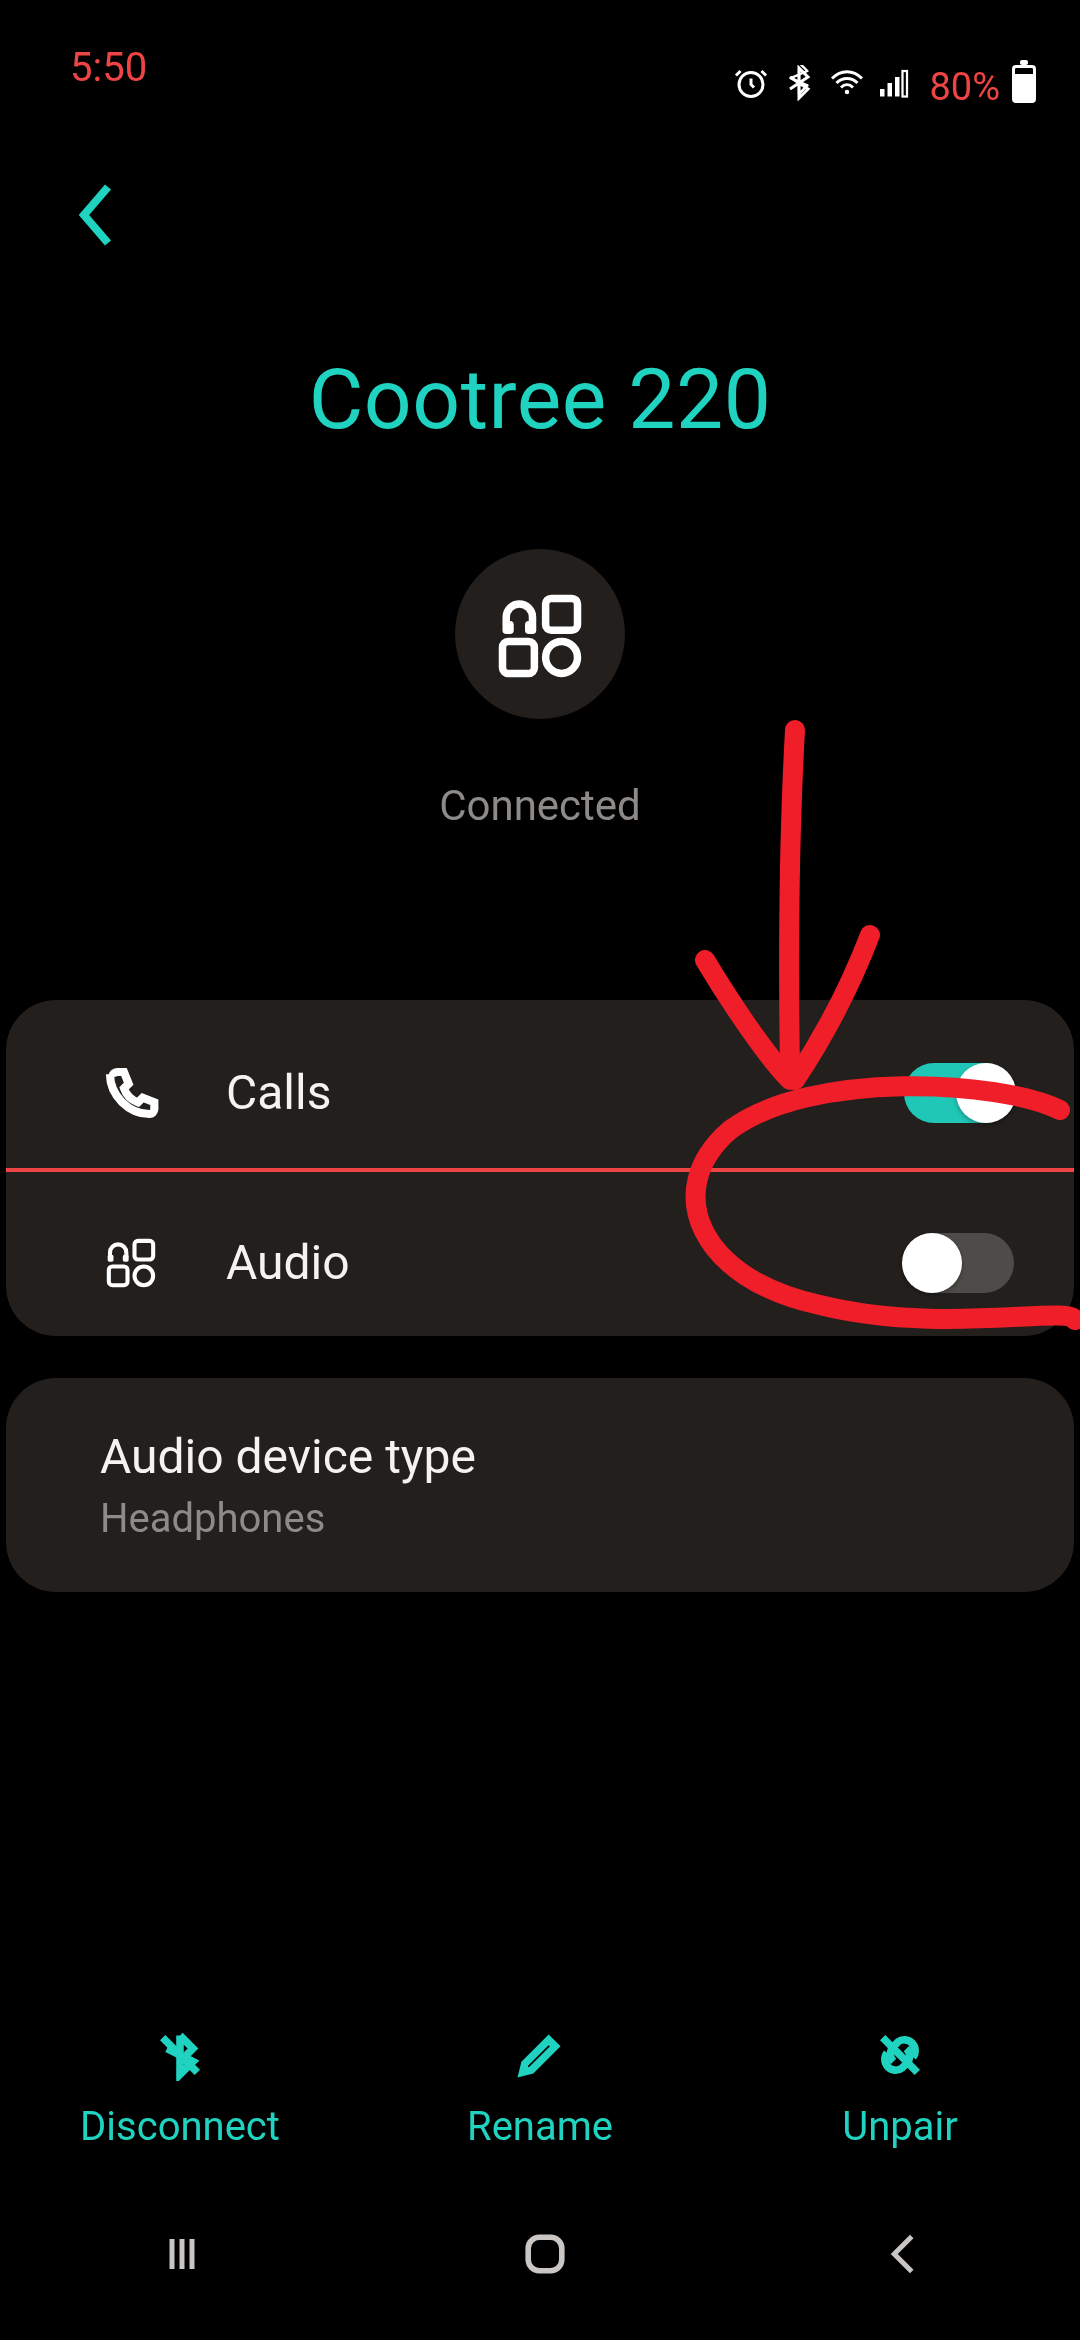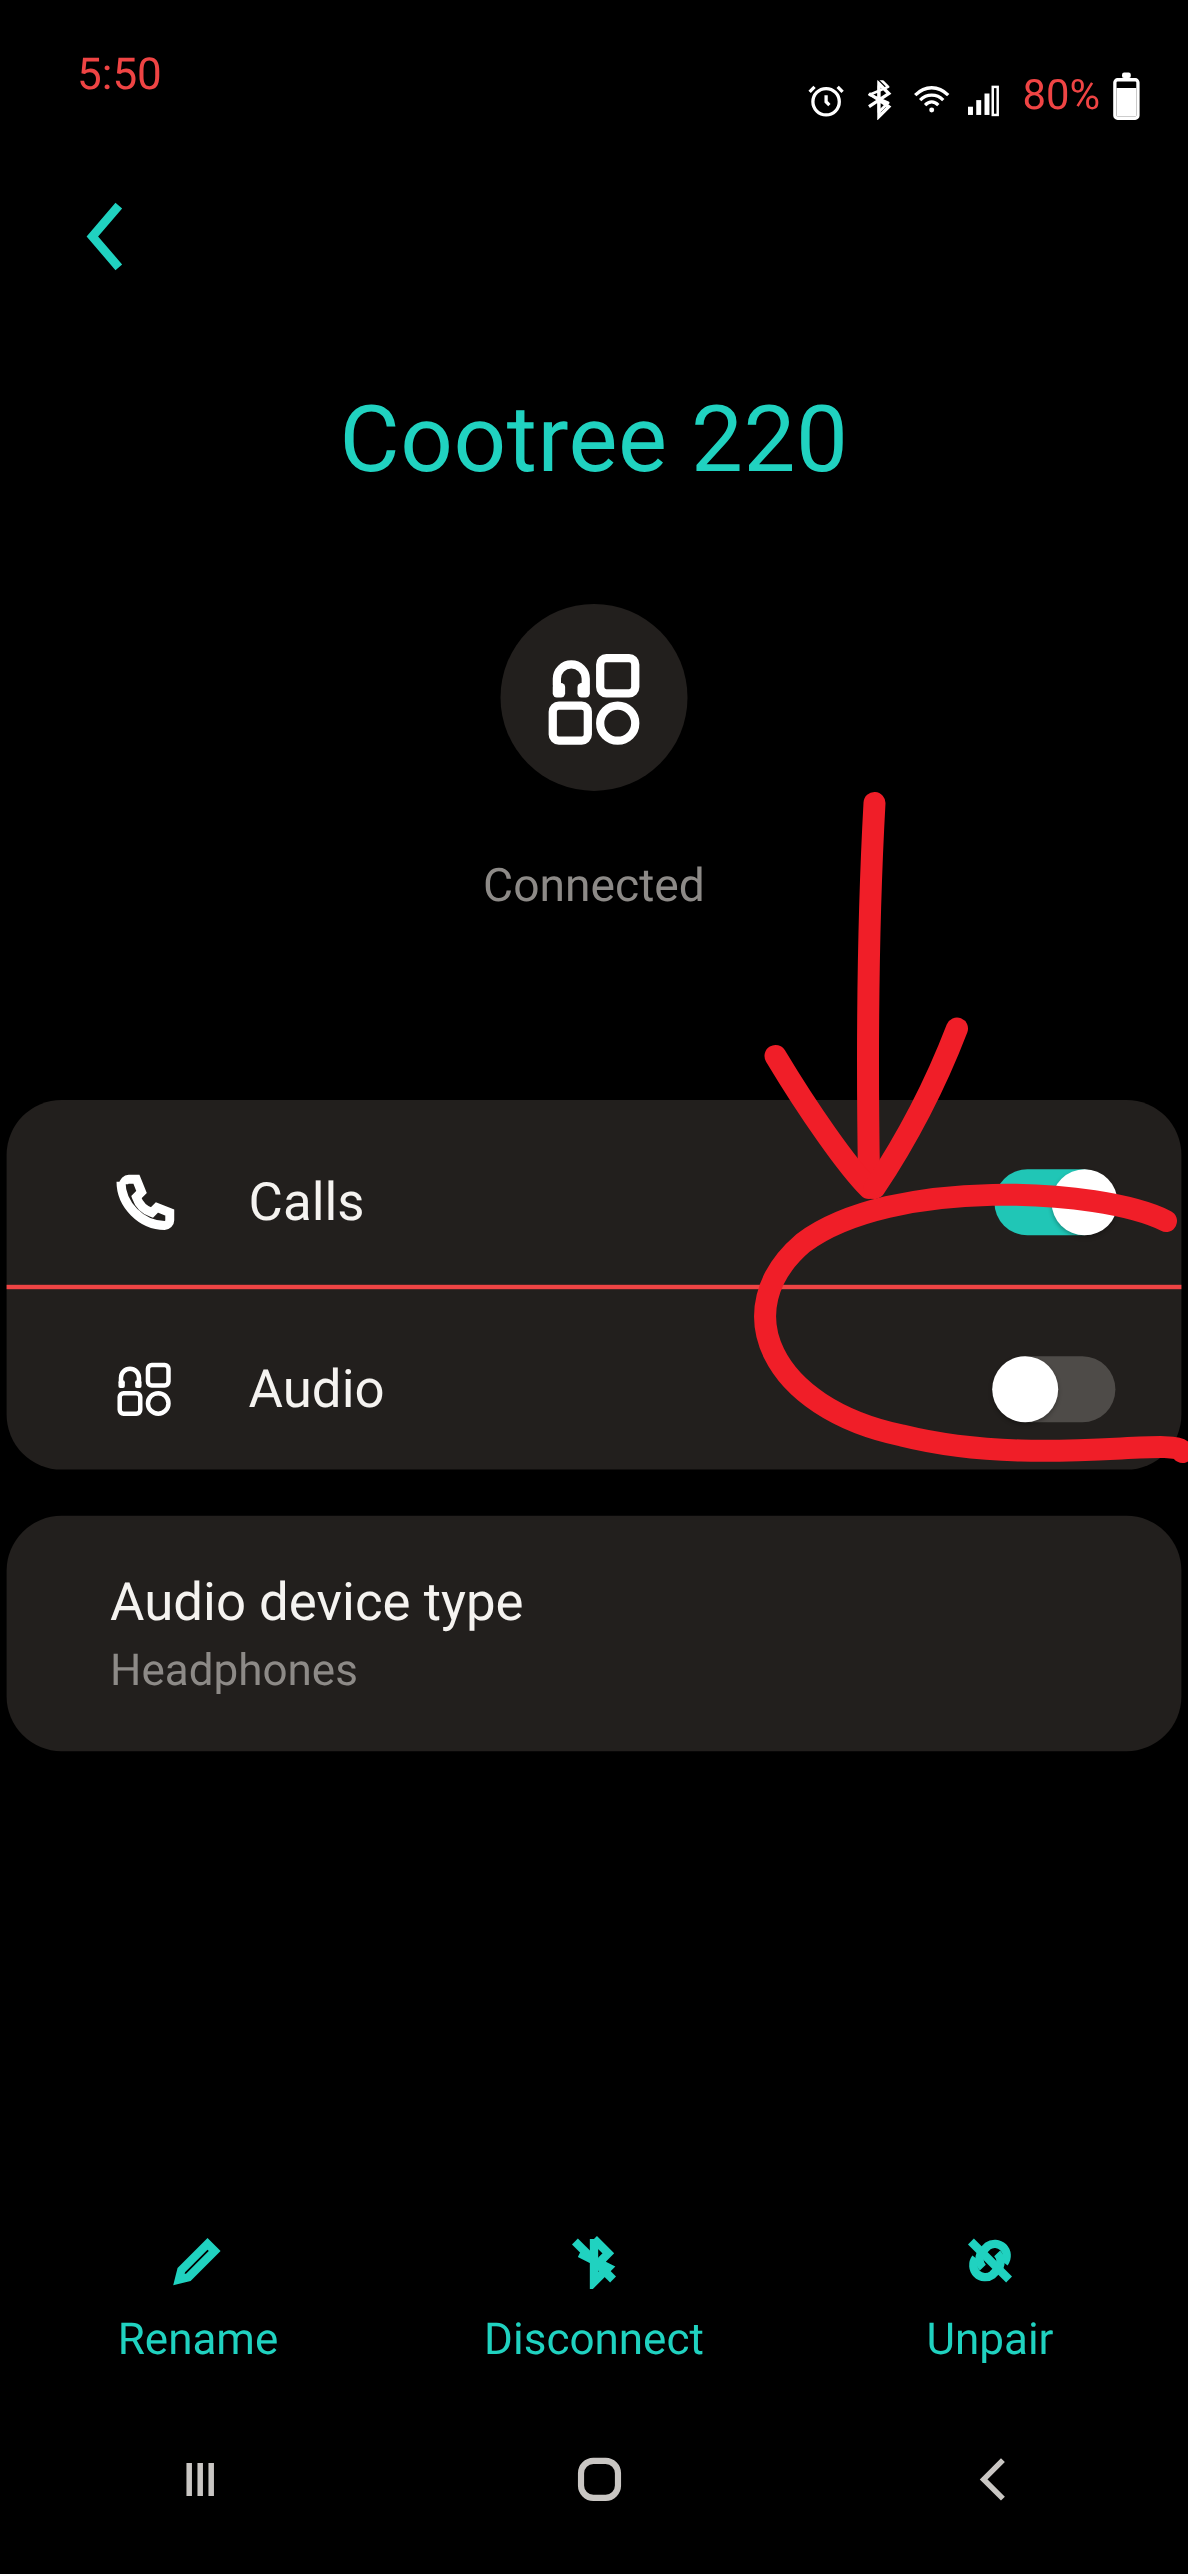--- a/index.html
+++ b/index.html
@@ -2,21 +2,21 @@
 <html><head>
 <meta charset="utf-8">
 <style>
   * { box-sizing: border-box; margin: 0; padding: 0; }
   html, body { width: 1080px; height: 2340px; background: #000; font-family: -apple-system, Roboto, "Segoe UI", sans-serif; color: #fff; overflow: hidden; }
   .screen { position: relative; width: 1080px; height: 2340px; }
 
   
   .status-bar { display: flex; justify-content: space-between; align-items: center; padding: 34px 44px 0 70px; height: 100px; font-size: 38px; font-weight: 400; color: #ef4444; }
   .status-left { font-size: 40px; }
-  .status-right { display: flex; align-items: flex-end; gap: 12px; font-size: 36px; margin-top: 39px; }
+  .status-right { display: flex; align-items: flex-start; gap: 12px; font-size: 36px; margin-top: 39px; }
   .status-right svg { width: 36px; height: 36px; fill: #fff; }
   .status-right .batt-text { font-size: 38px; margin-left: 4px; }
   .batt-icon { display:inline-block; width: 24px; height: 38px; border: 3px solid #fff; border-radius: 4px; position: relative; background: linear-gradient(to top, #fff 80%, transparent 80%); }
   .batt-icon::before { content: ""; position: absolute; top: -8px; left: 5px; width: 8px; height: 5px; background: #fff; border-radius: 2px; }
 
   
   .back-btn { position: absolute; top: 180px; left: 76px; color: #20d2c0; }
   .back-btn svg { width: 40px; height: 70px; stroke: #20d2c0; stroke-width: 6; fill: none; }
 
   
@@ -145,30 +145,30 @@
   </div>
 
   <div class="card second">
     <div class="section-title">Audio device type</div>
     <div class="section-sub">Headphones</div>
   </div>
 
   <div class="bottom-actions">
     <div class="action">
       <svg viewBox="0 0 24 24">
-          <path d="M4 20l1-4L16 5l3 3L8 19l-4 1z"></path>
-        </svg>
-      <div class="action-label">Rename</div>
-    </div>
-    <div class="action">
-      <svg viewBox="0 0 24 24">
         <path d="M12 3v18l6-6-12-6M12 3l6 6-3 3"></path>
         <path d="M4 4l16 16"></path>
       </svg>
       <div class="action-label">Disconnect</div>
+    </div>
+    <div class="action">
+      <svg viewBox="0 0 24 24">
+          <path d="M4 20l1-4L16 5l3 3L8 19l-4 1z"></path>
+        </svg>
+      <div class="action-label">Rename</div>
     </div>
     <div class="action">
       <svg viewBox="0 0 24 24">
         <path d="M9 15a5 5 0 0 1 0-7l2-2a5 5 0 0 1 7 7"></path>
         <path d="M15 9a5 5 0 0 1 0 7l-2 2a5 5 0 0 1-7-7"></path>
         <path d="M4 4l16 16"></path>
       </svg>
       <div class="action-label">Unpair</div>
     </div>
   </div>

